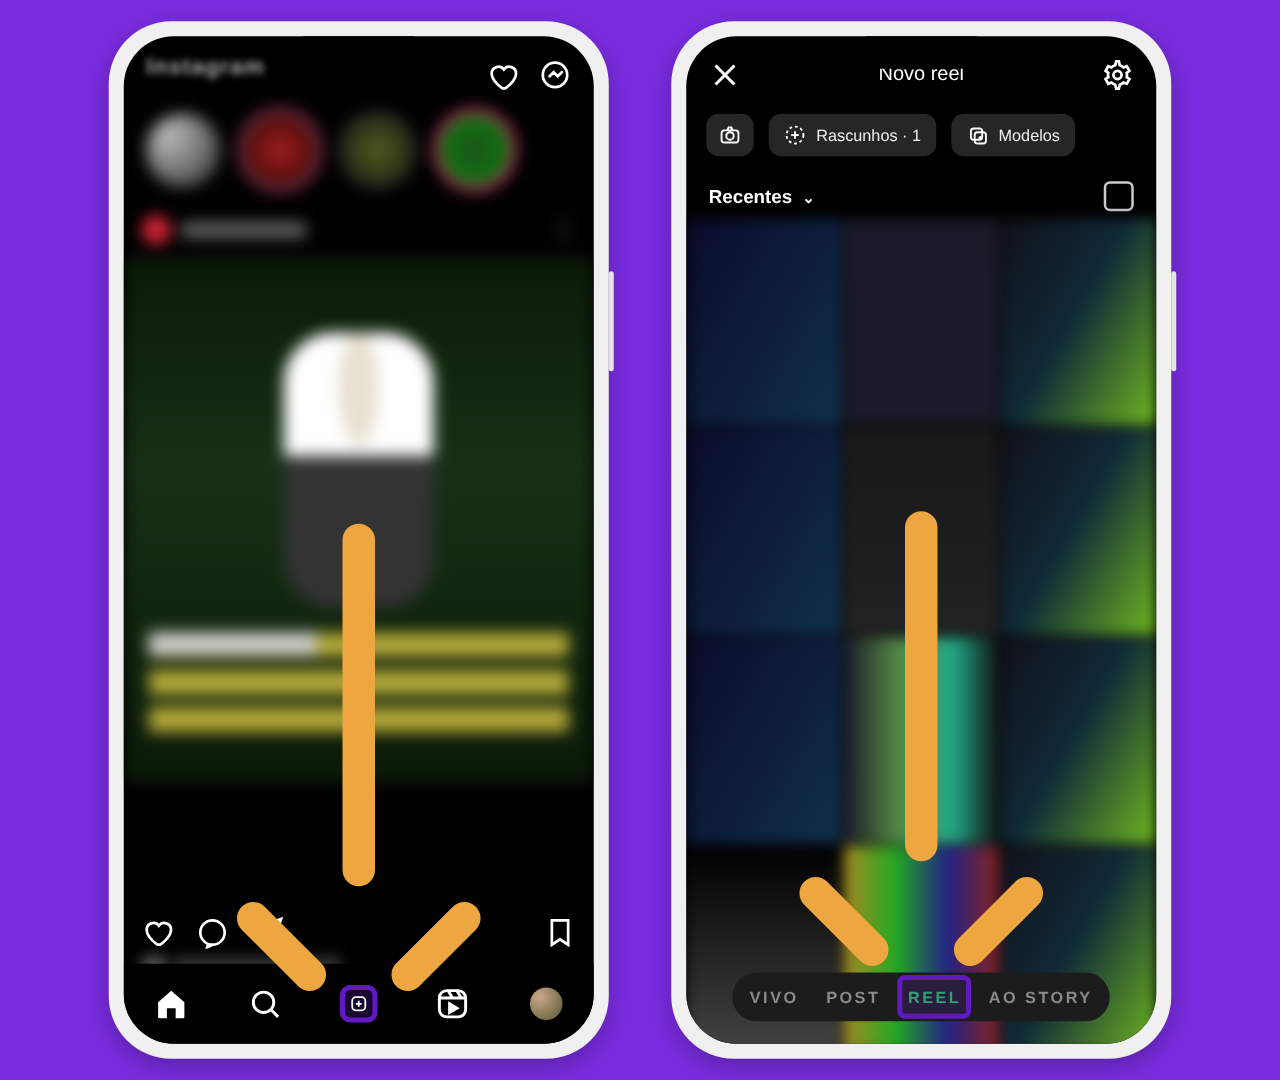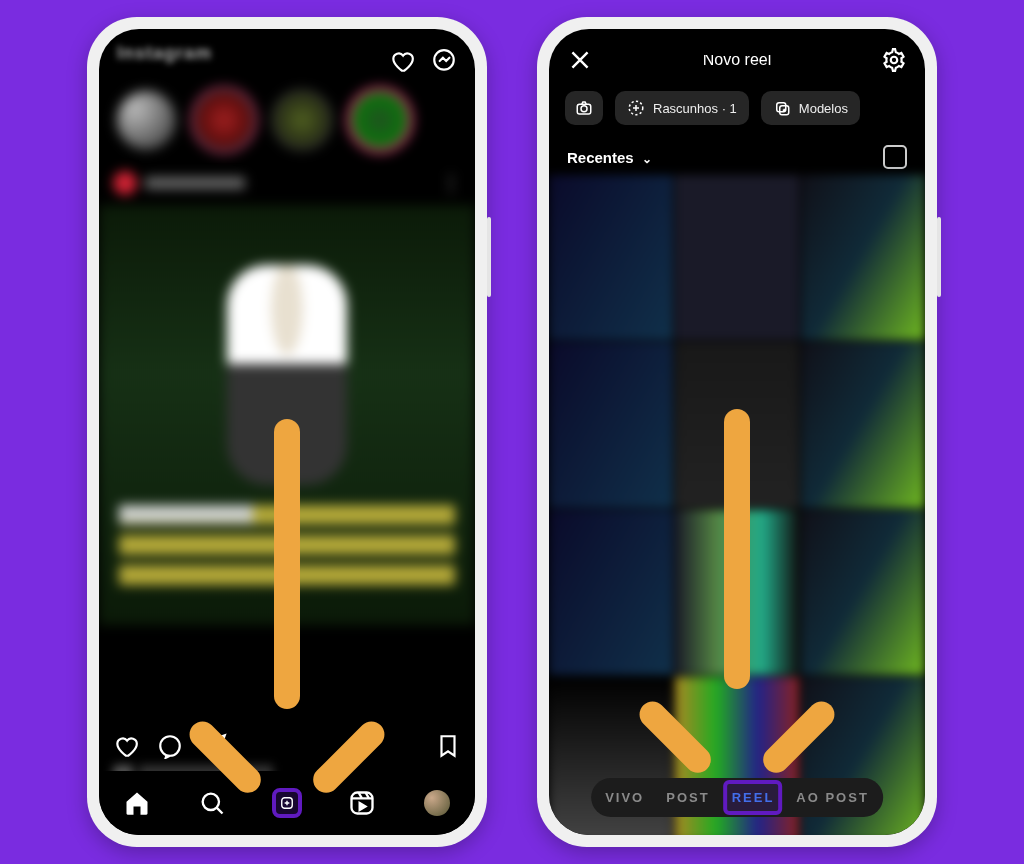--- a/index.html
+++ b/index.html
@@ -184,21 +184,21 @@
   .mode-pill {
     position:absolute; bottom:18px; left:50%; transform:translateX(-50%);
     background:#1c1c1c; border-radius:26px;
     padding:12px 14px; display:flex; gap:22px; align-items:center;
     z-index:5;
   }
   .mode {
     font-size:13px; font-weight:600; letter-spacing:2px;
     color:#8a8a8a; white-space:nowrap;
   }
-  .mode.active { color:#3b82f6; }
+  .mode.active { color:#22c55e; }
   .mode.hl { position:relative; }
   .hlbox {
     position:absolute; inset:-10px -8px;
     border:4px solid #601ac0; border-radius:6px;
     background:rgba(96,28,192,.2);
   }
 
   .screen.flexcol { display:flex; flex-direction:column; }
 
   
@@ -397,21 +397,21 @@
       <div class="gtile"></div>
     </div>
 
     <div class="mode-pill">
       <div class="mode">VIVO</div>
       <div class="mode">POST</div>
       <div class="mode active hl">
         <span class="hlbox"></span>
         <span>REEL</span>
       </div>
-      <div class="mode">AO POST</div>
+      <div class="mode">AO STORY</div>
     </div>
 
     <div class="arrow r2">
       <div class="arrow-shaft"></div>
       <div class="arrow-head"></div>
     </div>
 
   </div>
 </div>
 

